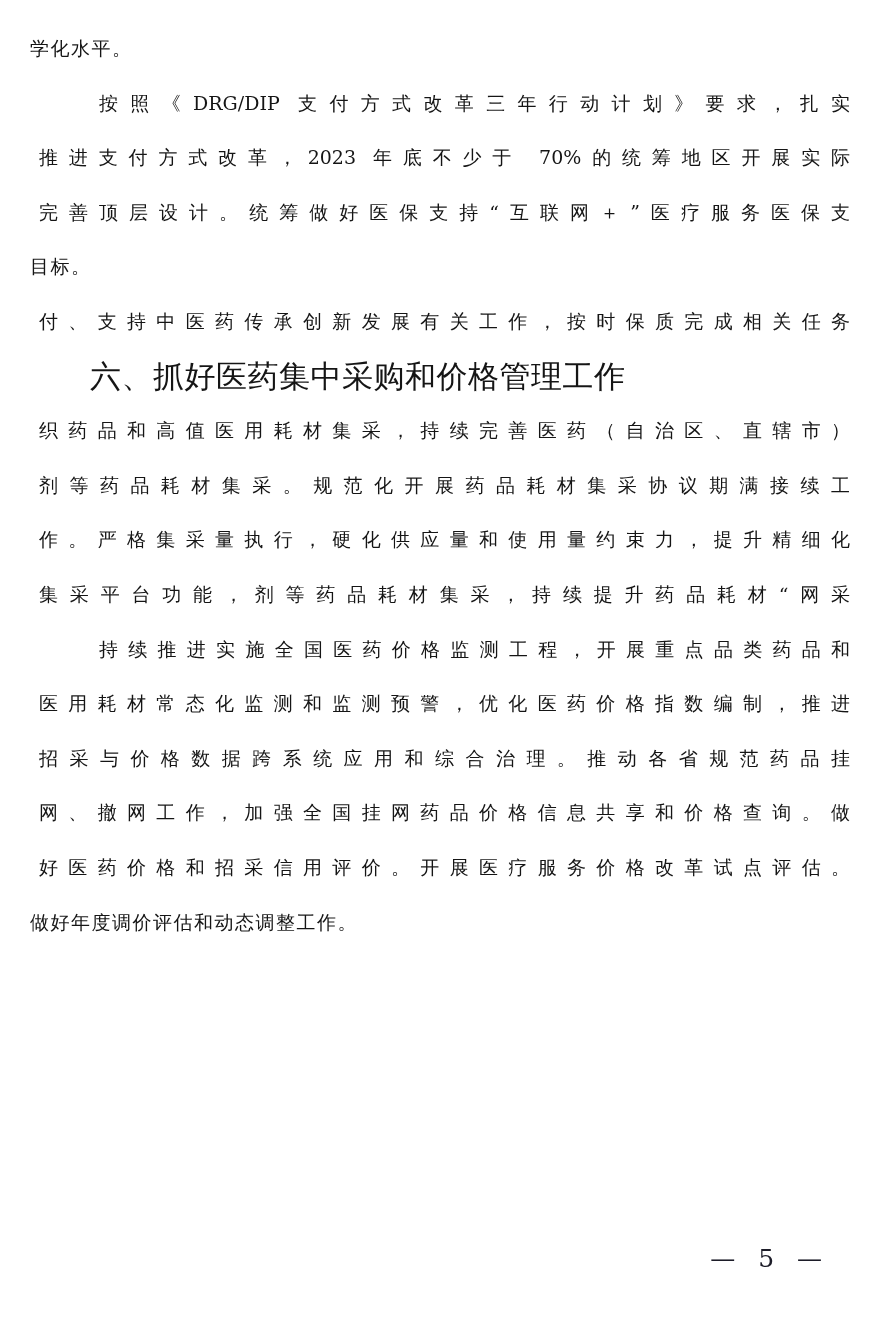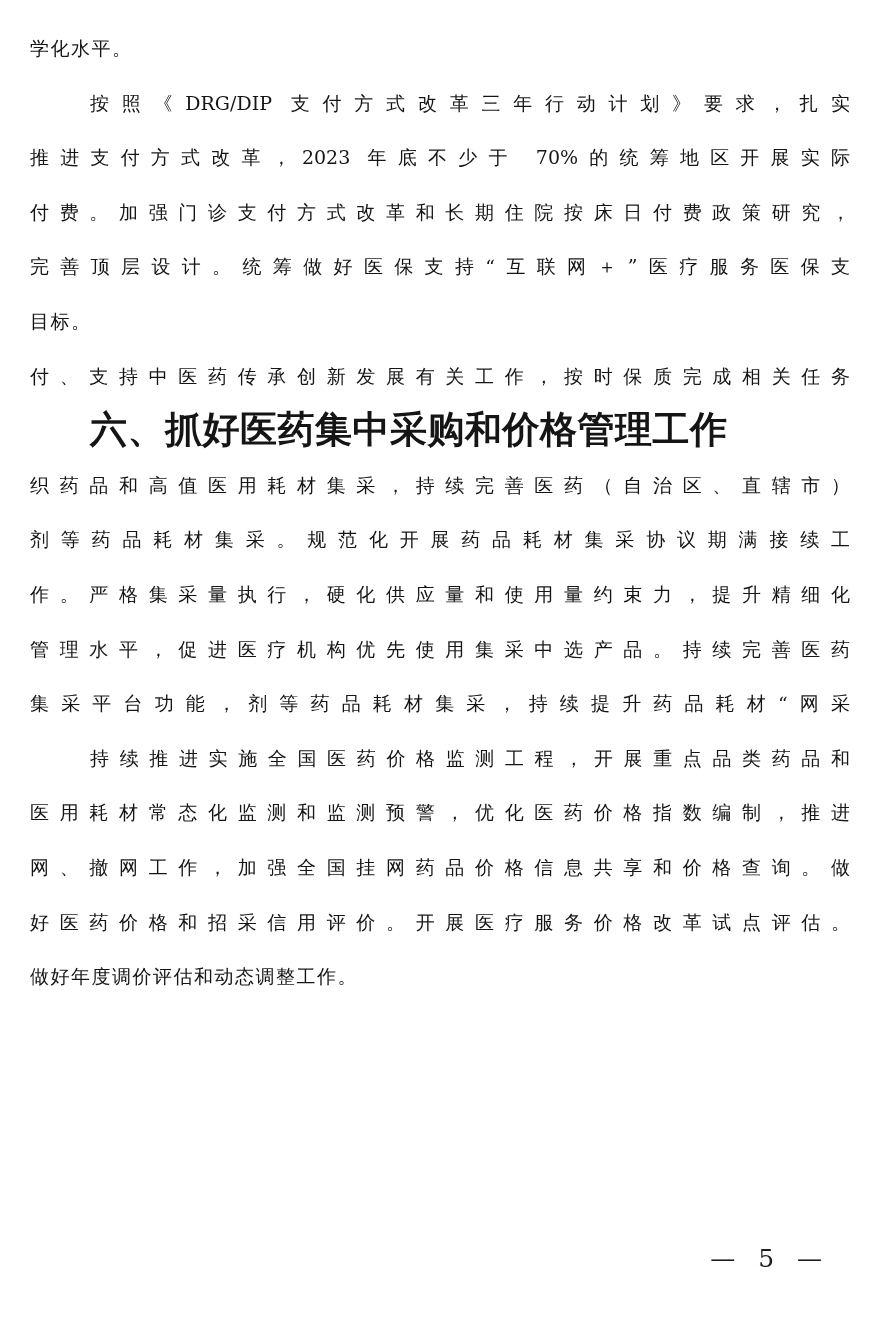--- a/index.html
+++ b/index.html
@@ -29,28 +29,29 @@
     letter-spacing: 1.5px;
     white-space: nowrap;
     overflow: visible;
   }
   .line.justify {
     letter-spacing: 0;
     white-space: normal;
     text-align: justify;
     text-align-last: justify;
     text-justify: inter-character;
+    margin-left: 9px;
   }
   .line.indent {
     padding-left: 60px;
   }
   .line.heading {
     font-family: "DejaVu Sans", "Liberation Sans", sans-serif;
-    font-weight: bold;
-    font-size: 37px;
+    font-weight: normal;
+    font-size: 31px;
     letter-spacing: 0.5px;
   }
   .footer {
     position: absolute;
     top: 1244px;
     right: 58px;
     font-size: 25px;
     line-height: 29px;
     letter-spacing: 1px;
     word-spacing: 13px;
@@ -59,31 +60,30 @@
   }
 </style>
 </head>
 <body>
 
 <div class="page">
   <div class="content">
       <div class="line">学化水平。</div>
       <div class="line justify indent">按照《DRG/DIP 支付方式改革三年行动计划》要求，扎实</div>
       <div class="line justify">推进支付方式改革，2023 年底不少于 70%的统筹地区开展实际</div>
-      <div class="line justify">付费。加强门诊支付方式改革和长期住院按床日付费政策研究，</div>
       <div class="line justify">完善顶层设计。统筹做好医保支持“互联网＋”医疗服务医保支</div>
       <div class="line">目标。</div>
       <div class="line justify">付、支持中医药传承创新发展有关工作，按时保质完成相关任务</div>
       <div class="line indent heading">六、抓好医药集中采购和价格管理工作</div>
       <div class="line justify">织药品和高值医用耗材集采，持续完善医药（自治区、直辖市）</div>
       <div class="line justify">剂等药品耗材集采。规范化开展药品耗材集采协议期满接续工</div>
       <div class="line justify">作。严格集采量执行，硬化供应量和使用量约束力，提升精细化</div>
-      <div class="line justify">管理水平，促进医疗机构优先使用集采中选产品。持续完善医药</div>
       <div class="line justify">集采平台功能，剂等药品耗材集采，持续提升药品耗材“网采</div>
       <div class="line justify indent">持续推进实施全国医药价格监测工程，开展重点品类药品和</div>
       <div class="line justify">医用耗材常态化监测和监测预警，优化医药价格指数编制，推进</div>
+      <div class="line justify">招采与价格数据跨系统应用和综合治理。推动各省规范药品挂</div>
       <div class="line justify">网、撤网工作，加强全国挂网药品价格信息共享和价格查询。做</div>
       <div class="line justify">好医药价格和招采信用评价。开展医疗服务价格改革试点评估。</div>
       <div class="line">做好年度调价评估和动态调整工作。</div>
     </div>
 
   <div class="footer"><span>—</span> <span>5</span> <span>—</span></div>
 </div>
 
 </body></html>

